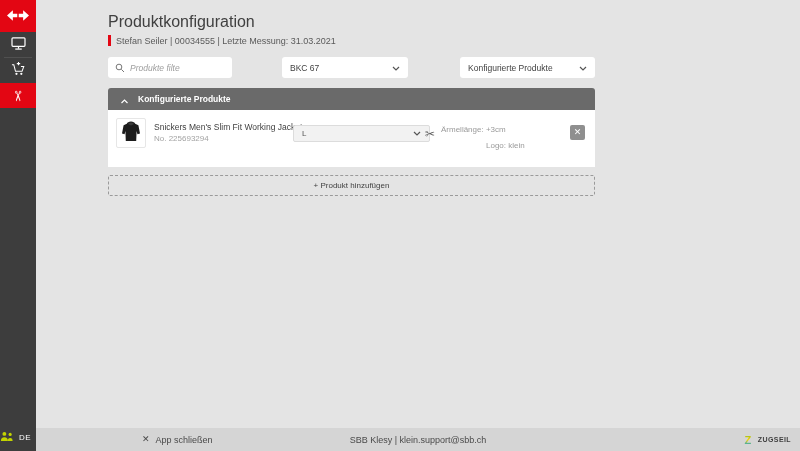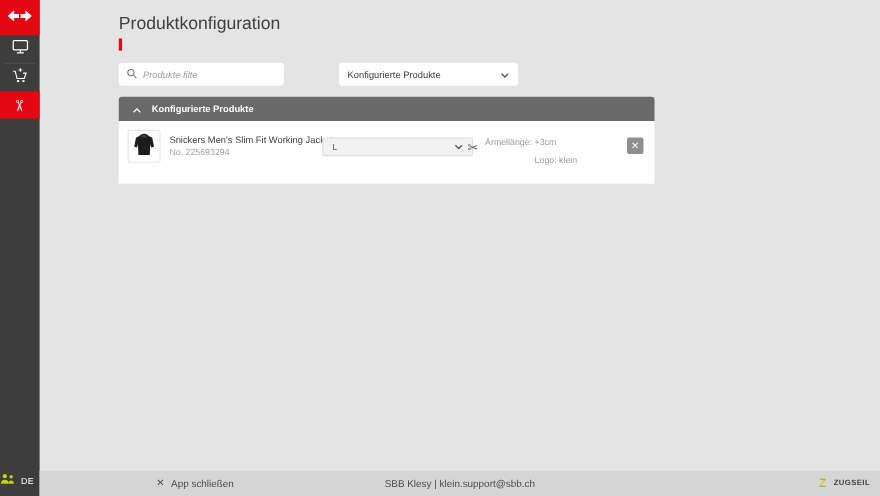--- a/index.html
+++ b/index.html
@@ -123,31 +123,40 @@
           <rect x="16" y="4" width="6" height="4"></rect>
           <rect x="16" y="4" width="2" height="6"></rect>
         </svg>
       </span>
     </div>
   </div>
 
   <div class="page-title">Produktkonfiguration</div>
   <div class="subtitle-row">
     <div class="subtitle-bar"></div>
+    <div class="subtitle-text">Stefan Seiler | 00034555 | Letzte Messung: 31.03.2021</div>
   </div>
 
   <div class="filter-row">
     <div class="search-box">
       <span>
         <svg width="10" height="10" viewBox="0 0 12 12">
           <circle cx="4.8" cy="4.8" r="3.4" fill="none" stroke="#777" stroke-width="1.2"></circle>
           <line x1="7.6" y1="7.6" x2="10.8" y2="10.8" stroke="#777" stroke-width="1.2"></line>
         </svg>
       </span>
       <input type="text" placeholder="Produkte filte" style="">
+    </div>
+    <div class="select-box select-measure">
+      <span>BKC 67</span>
+      <span>
+        <svg width="8" height="5" viewBox="0 0 8 5">
+            <polyline points="1,1 4,4 7,1" fill="none" stroke="#555" stroke-width="1.2"></polyline>
+          </svg>
+      </span>
     </div>
     <div class="select-box select-view">
       <span>Konfigurierte Produkte</span>
       <span>
         <svg width="8" height="5" viewBox="0 0 8 5">
             <polyline points="1,1 4,4 7,1" fill="none" stroke="#555" stroke-width="1.2"></polyline>
           </svg>
       </span>
     </div>
   </div>
@@ -181,20 +190,21 @@
       </span>
     </div>
     <span class="row-scissors">✂</span>
     <div class="alt-line1">Ärmellänge: +3cm</div>
     <div class="alt-line2">Logo: klein</div>
     <div class="delete-btn">
       <span>✕</span>
     </div>
   </div>
 
+  <button class="add-button">+ Produkt hinzufügen</button>
 
   <div class="footer">
     <div class="close-group">
       <span class="close-x">✕</span>
       <span class="close-label">App schließen</span>
     </div>
     <div class="footer-center">SBB Klesy | klein.support@sbb.ch</div>
     <div class="brand-group">
       <span>
         <svg width="11" height="11" viewBox="0 0 12 12">

